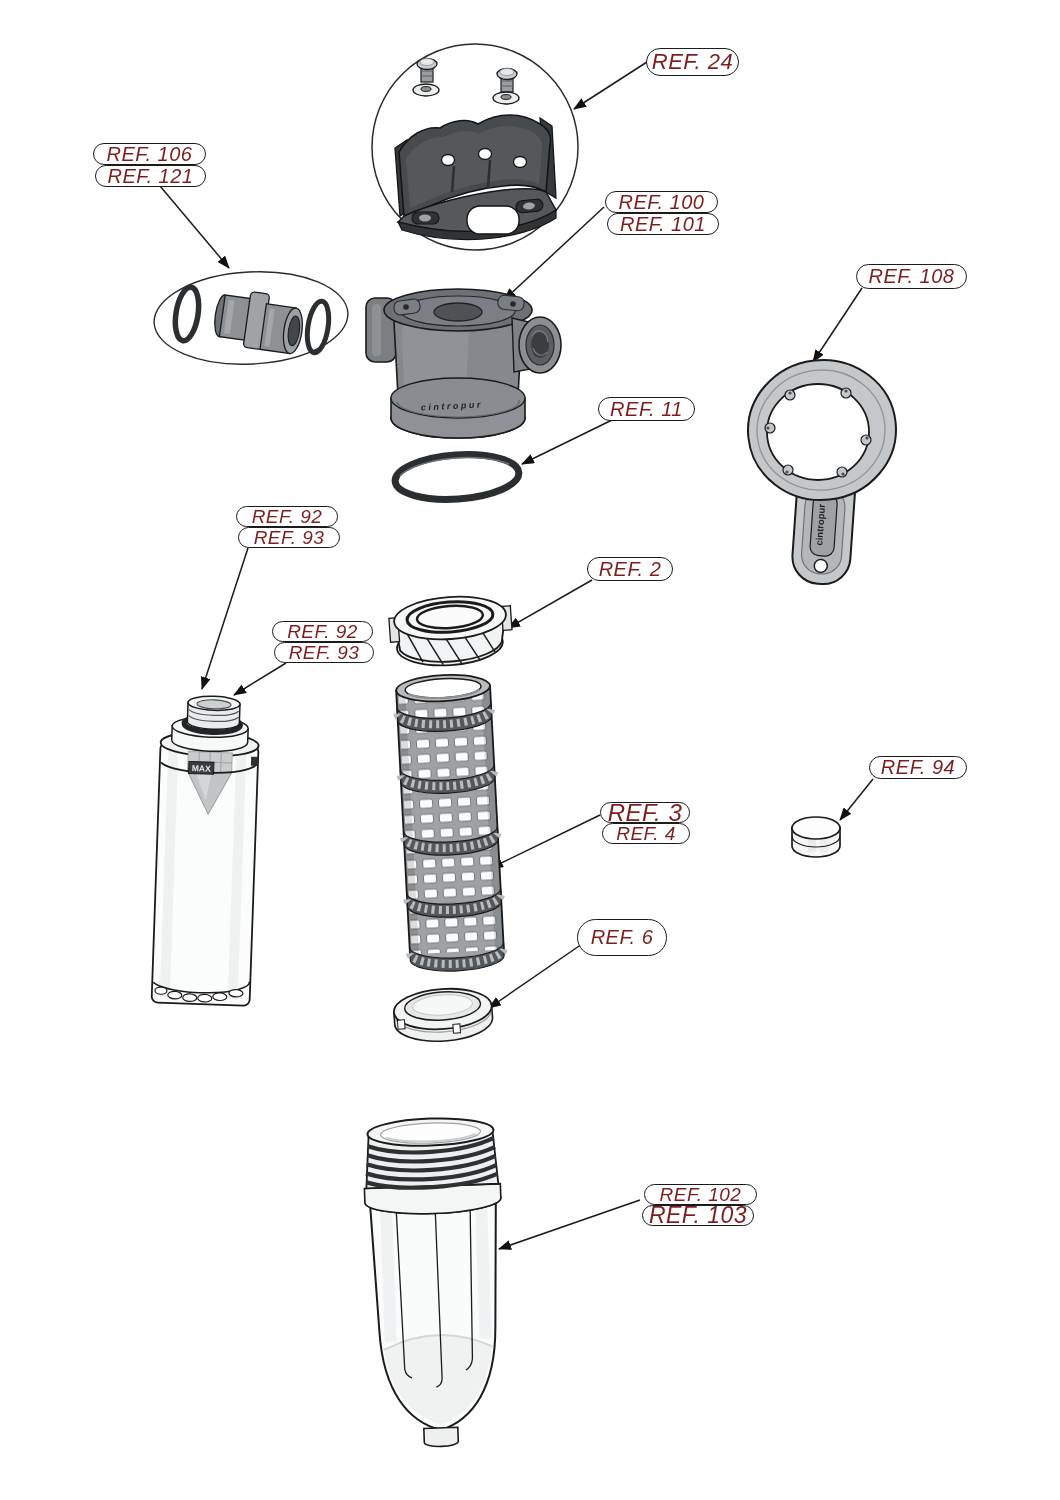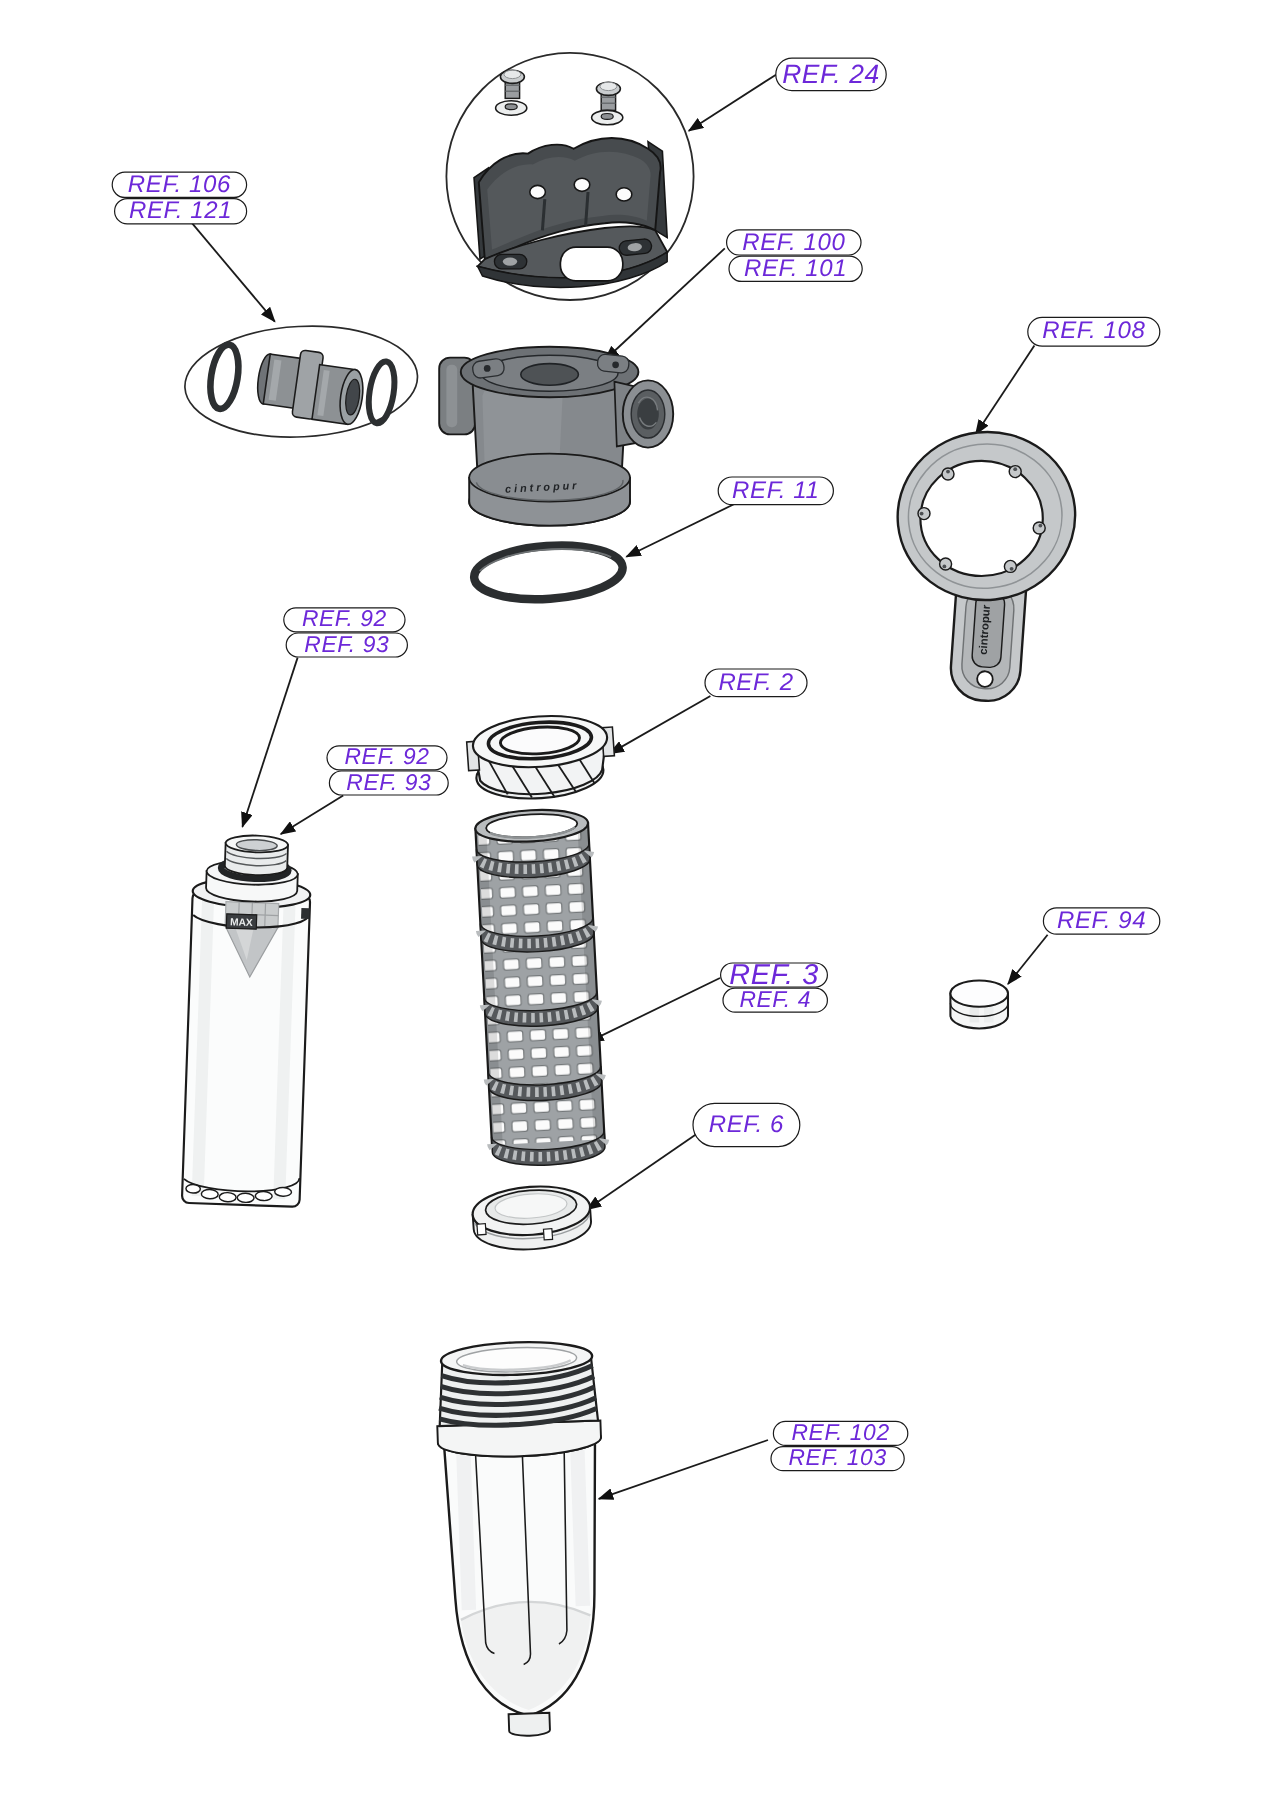--- a/index.html
+++ b/index.html
@@ -3,21 +3,21 @@
 <meta charset="utf-8">
 <style>
   html,body{margin:0;padding:0;background:#ffffff;}
   .canvas{position:relative;width:1060px;height:1500px;background:#ffffff;
           font-family:"Liberation Sans",sans-serif;overflow:hidden;}
   .canvas svg{position:absolute;left:0;top:0;}
   .ref-label{
     position:absolute;
     display:flex;align-items:center;justify-content:center;
     border:1.7px solid #1b1b1b;border-radius:999px;background:#ffffff;
-    font-style:italic;color:#6d28d9;font-size:20px;letter-spacing:.5px;
+    font-style:italic;color:#7f1d1d;font-size:20px;letter-spacing:.5px;
     box-sizing:border-box;white-space:nowrap;z-index:5;
   }
 </style>
 </head>
 <body>
 
 <div class="canvas">
 
 <svg width="1060" height="1500" viewBox="0 0 1060 1500">
   <defs>
@@ -343,15 +343,15 @@
 <div class="ref-label" style="left:587px;top:557px;width:86px;height:24px">REF. 2</div>
 
 <div class="ref-label" style="left:600px;top:802px;width:90px;height:21px;font-size:24px">REF. 3</div>
 <div class="ref-label" style="left:602px;top:823px;width:88px;height:21px;font-size:19px">REF. 4</div>
 
 <div class="ref-label" style="left:869px;top:756px;width:98px;height:23px">REF. 94</div>
 
 <div class="ref-label" style="left:577px;top:919px;width:90px;height:37px">REF. 6</div>
 
 <div class="ref-label" style="left:644px;top:1184px;width:113px;height:21px;font-size:19px">REF. 102</div>
-<div class="ref-label" style="left:642px;top:1205px;width:112px;height:21px;font-size:19px">REF. 103</div>
+<div class="ref-label" style="left:642px;top:1205px;width:112px;height:21px;font-size:23px">REF. 103</div>
 
 </div>
 
 </body></html>

